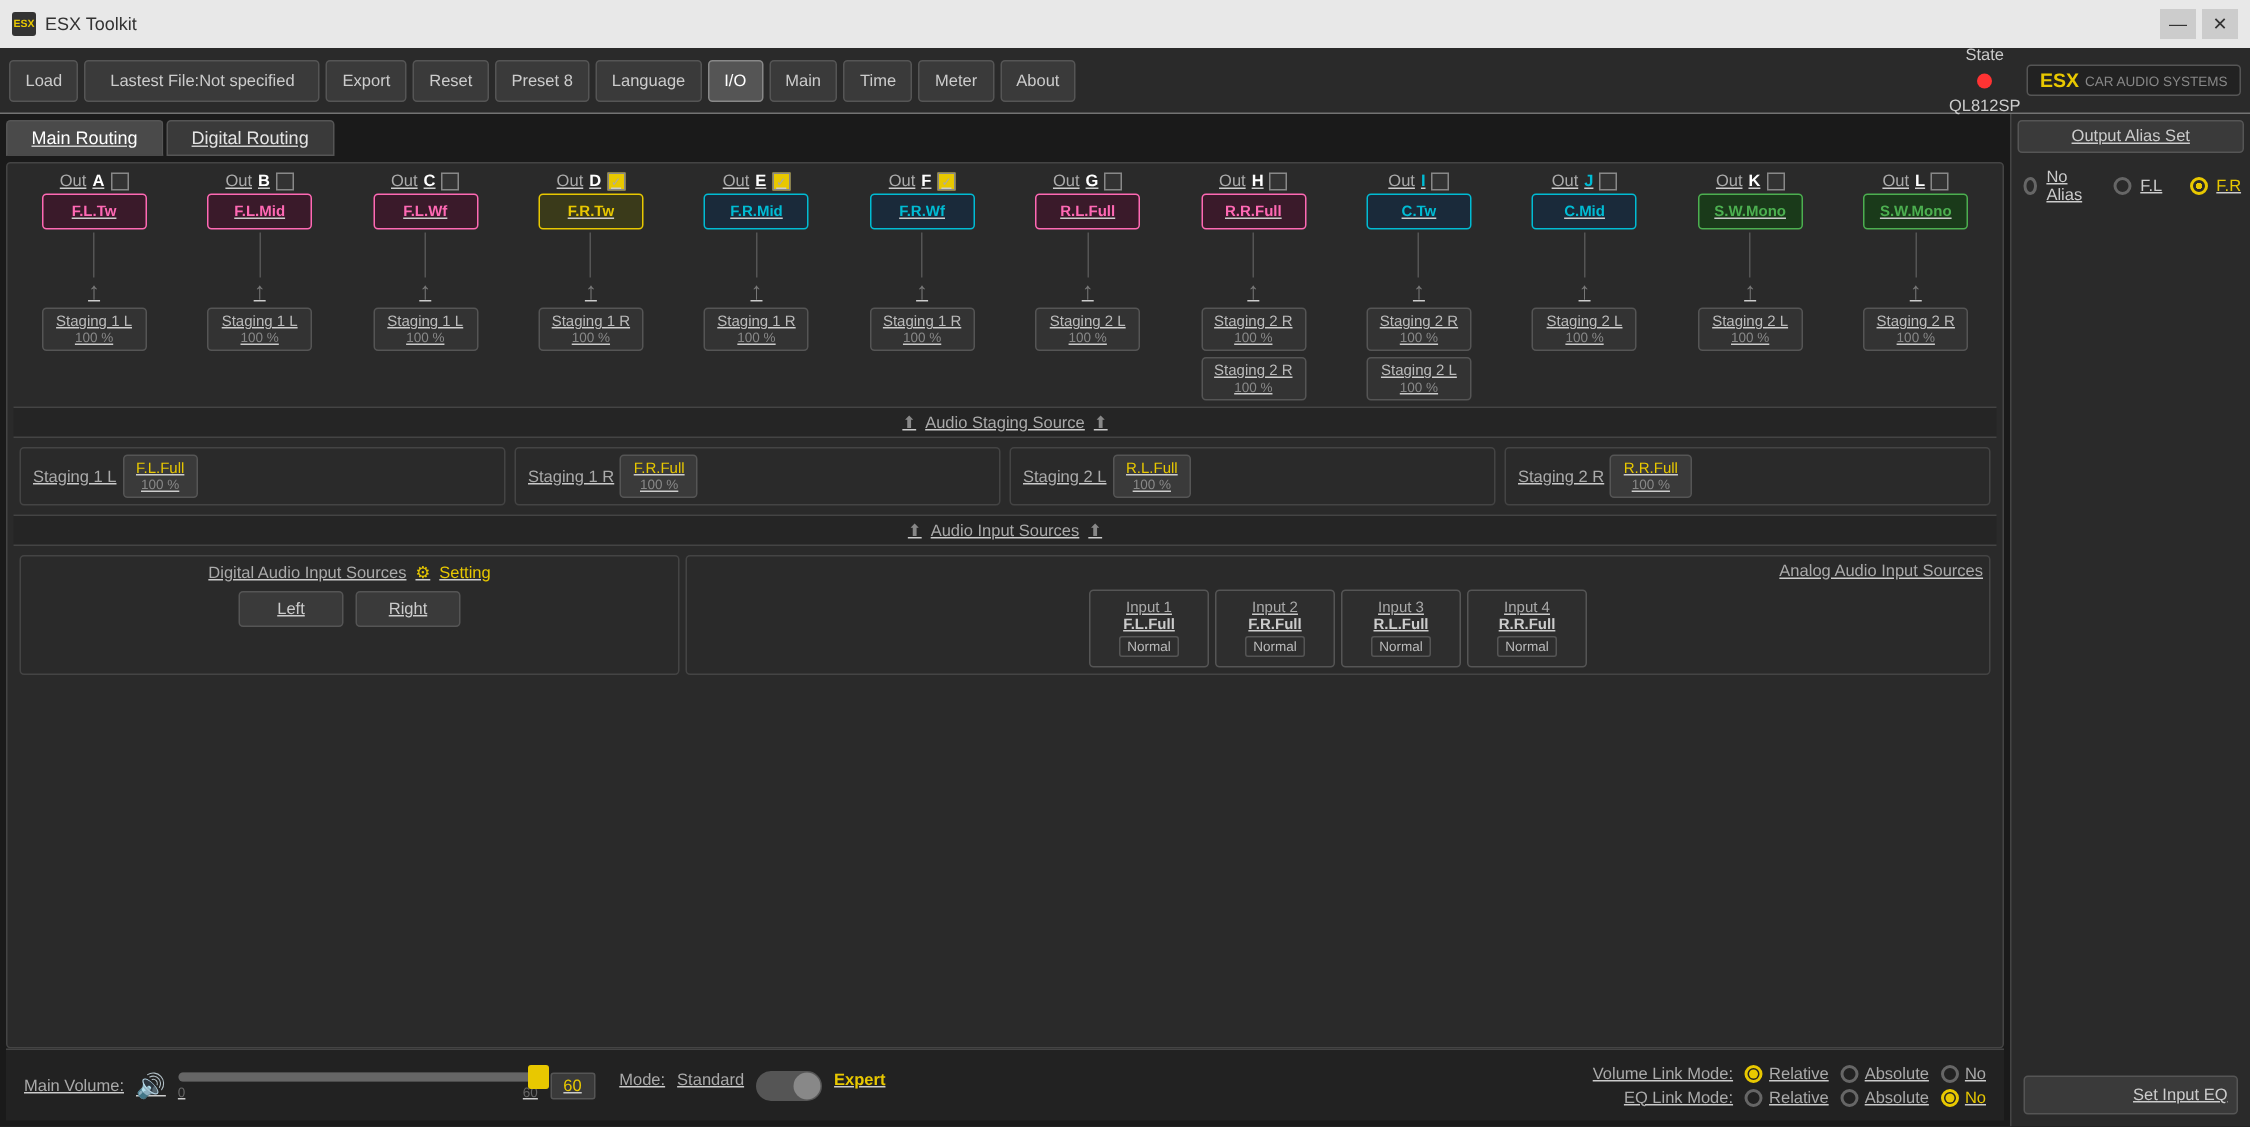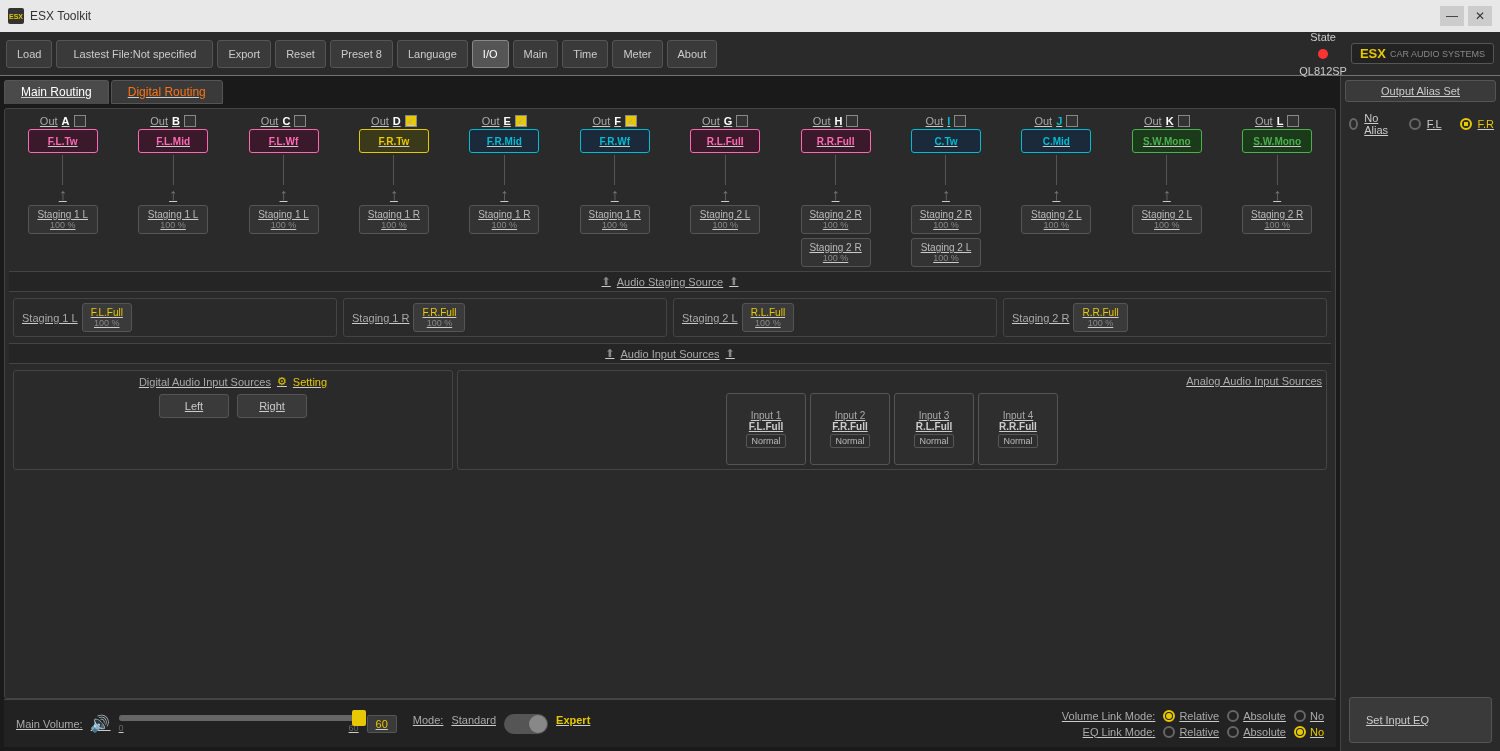--- a/index.html
+++ b/index.html
@@ -113,21 +113,21 @@
 
     
     .tabs {
       display: flex;
       gap: 2px;
       margin-bottom: 4px;
     }
     .tab {
       background: #3a3a3a;
       border: 1px solid #555;
-      color: #f97316;
+      color: #e5e5e5;
       padding: 4px 16px;
       font-size: 12px;
       cursor: pointer;
       border-radius: 3px 3px 0 0;
     }
     .tab.active {
       background: #4a4a4a;
       color: white;
       border-bottom-color: #4a4a4a;
     }
@@ -311,21 +311,21 @@
       margin-bottom: 6px;
     }
     .analog-inputs {
       display: flex;
       gap: 4px;
       justify-content: center;
     }
     .analog-input-item {
       border: 1px solid #555;
       border-radius: 3px;
-      padding: 16px 8px;
+      padding: 6px 8px;
       font-size: 10px;
       text-align: center;
       background: #2e2e2e;
       cursor: pointer;
       min-width: 80px;
     }
     .analog-input-item .ai-label { color: #aaa; font-size: 10px; }
     .analog-input-item .ai-value { color: #ccc; font-size: 10px; font-weight: bold; }
     .analog-input-item .ai-mode {
       border: 1px solid #555;
@@ -514,22 +514,22 @@
       cursor: pointer;
       border-radius: 2px;
     }
 
     .set-eq-btn {
       margin-top: auto;
       background: #3a3a3a;
       border: 1px solid #555;
       color: #ccc;
       font-size: 11px;
-      padding: 16px;
-      text-align: left;
+      padding: 6px;
+      text-align: right;
       cursor: pointer;
       border-radius: 3px;
       margin: 4px;
     }
 
     
     .color-pink { background: #3a1a2a; border-color: #ff69b4; color: #ff69b4; }
     .color-cyan { background: #1a2a3a; border-color: #00bcd4; color: #00bcd4; }
     .color-yellow { background: #3a3a1a; border-color: #e8c800; color: #e8c800; }
     .color-green { background: #1a3a1a; border-color: #4caf50; color: #4caf50; }

